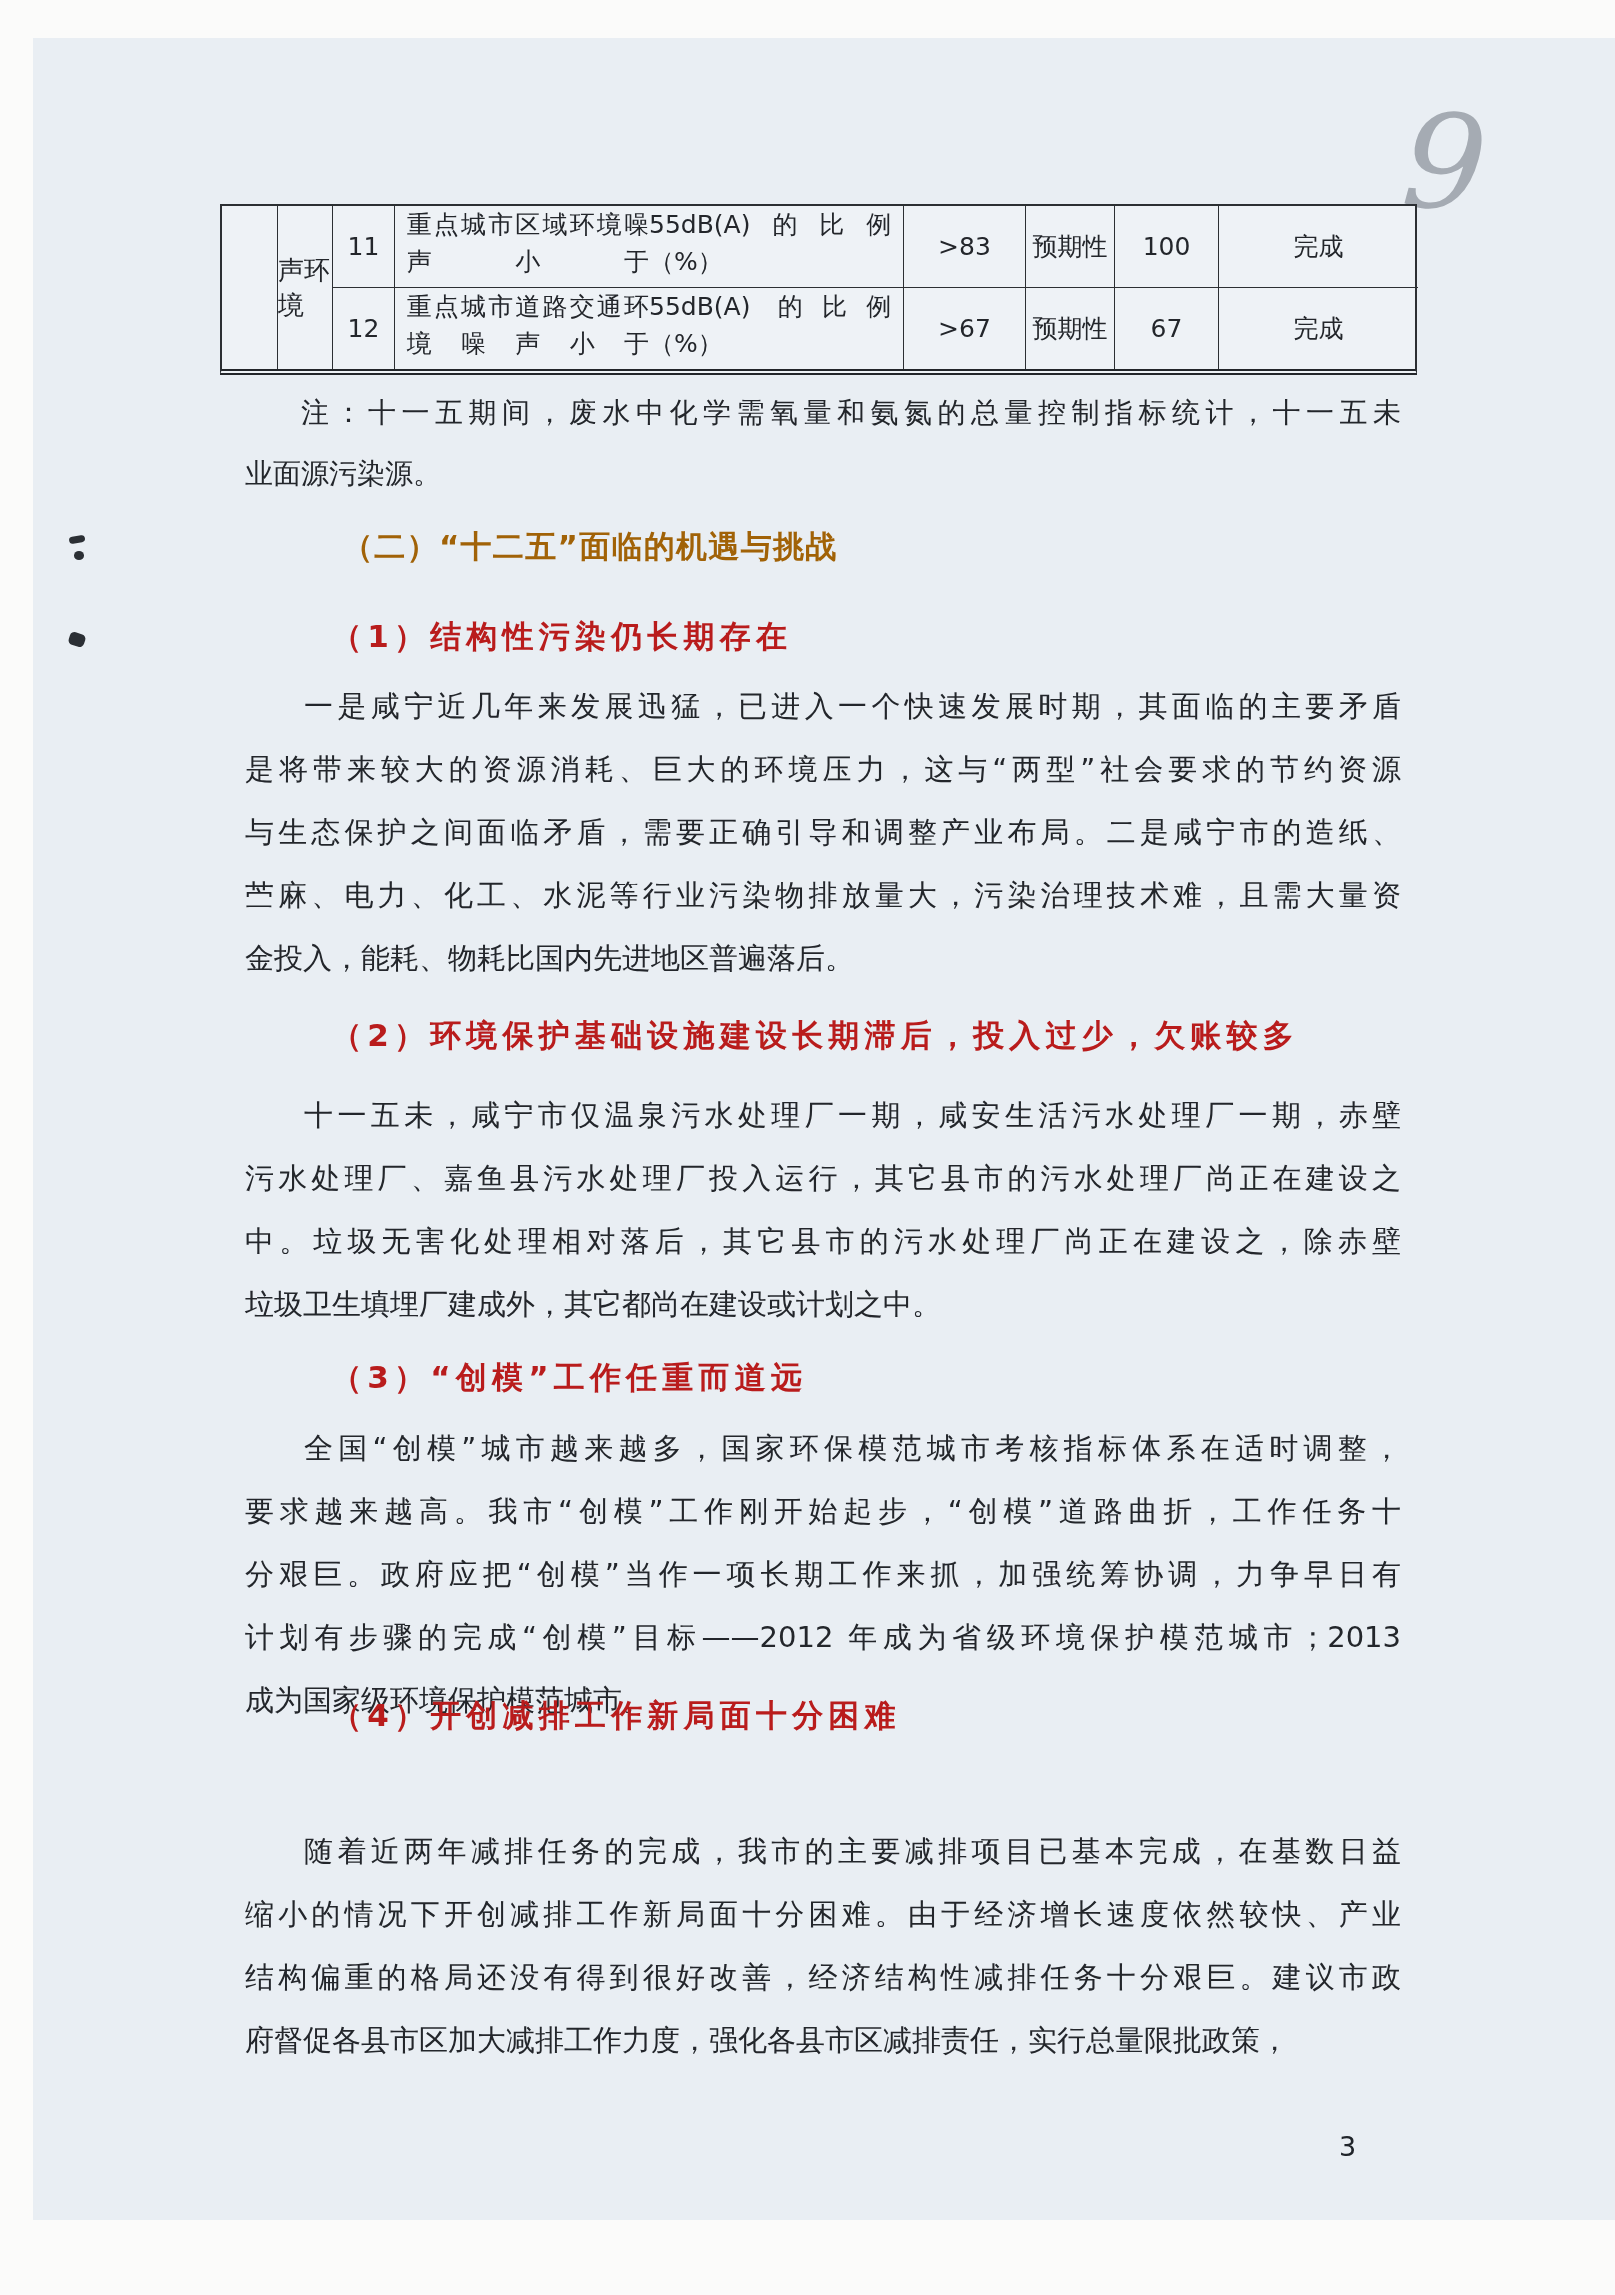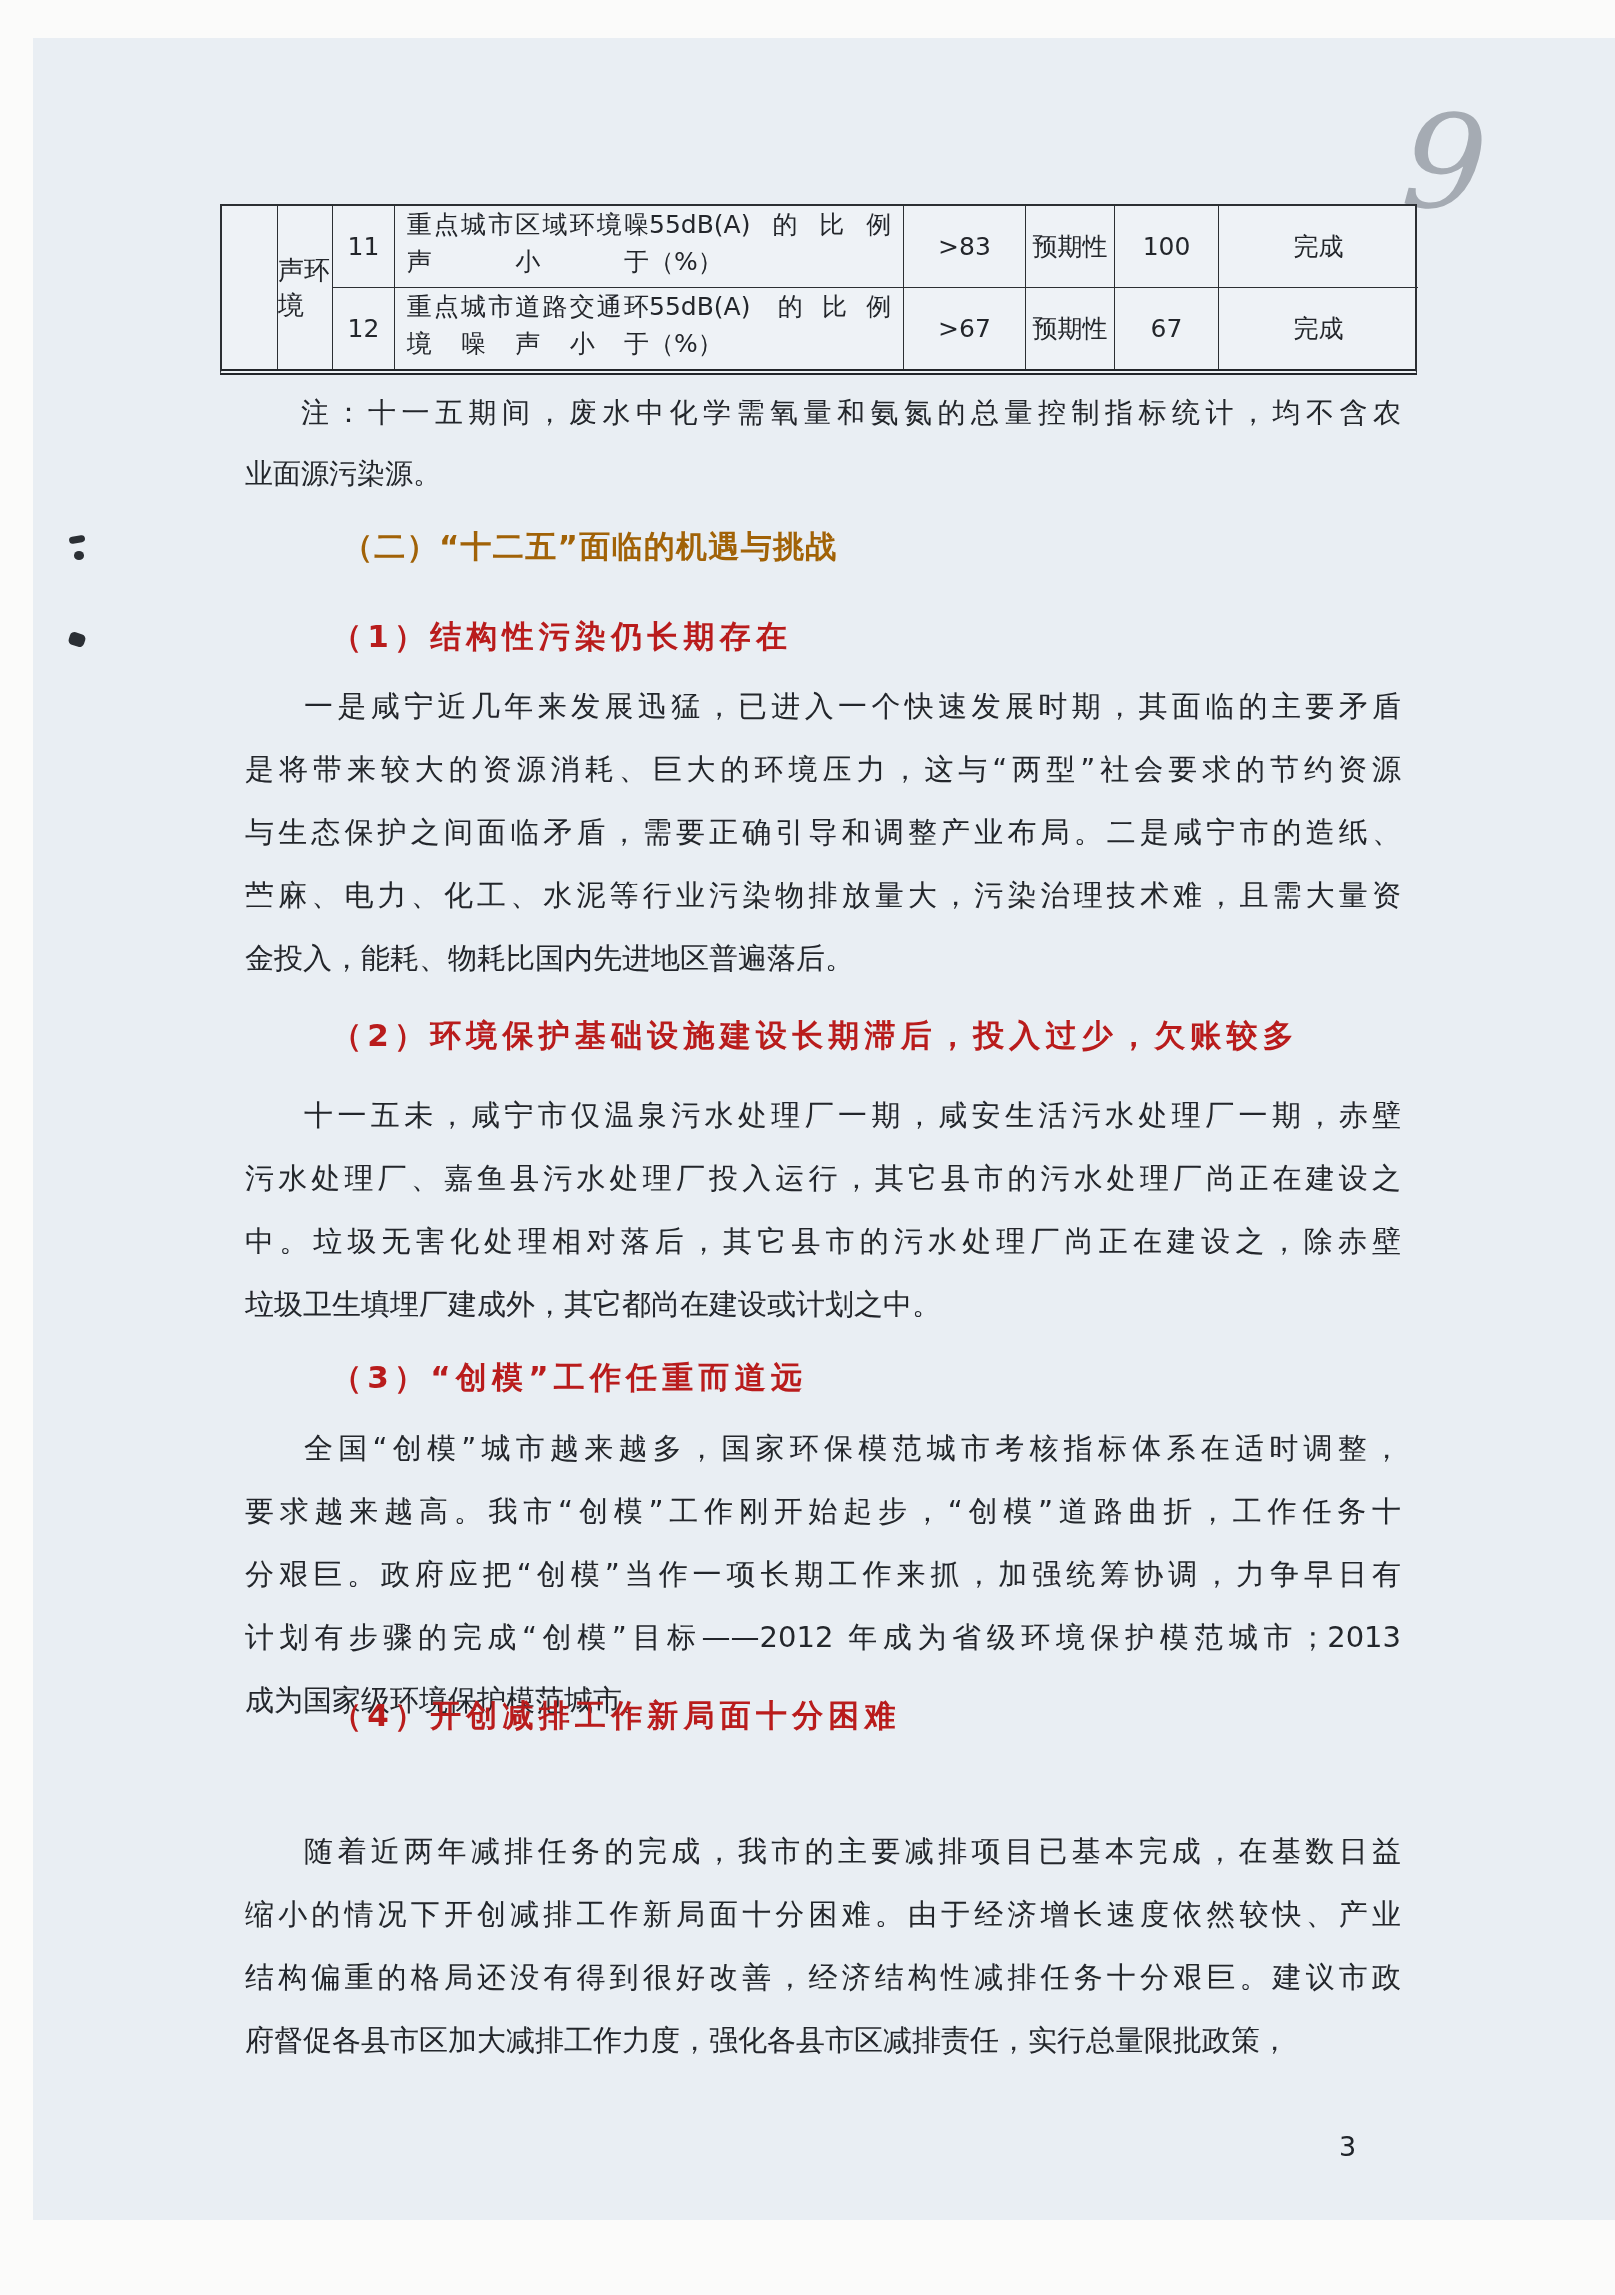--- a/index.html
+++ b/index.html
@@ -123,21 +123,21 @@
       <div class="tline">重点城市道路交通环境噪声小于</div>
       <div class="tline">55dB(A) 的比例（%）</div>
     </div>
   <div class="cell r2">&gt;67</div>
   <div class="cell r2">预期性</div>
   <div class="cell r2">67</div>
   <div class="cell r2 last-col">完成</div>
 </div>
 
 <div class="note">
-    <div class="tline">注：十一五期间，废水中化学需氧量和氨氮的总量控制指标统计，均不含农</div>
+    <div class="tline">注：十一五期间，废水中化学需氧量和氨氮的总量控制指标统计，十一五未</div>
     <div class="tline">业面源污染源。</div>
   </div>
 
 <div class="h2">（二）“十二五”面临的机遇与挑战</div>
 
 <div class="sub sub1">（1）结构性污染仍长期存在</div>
 <div class="para p1">
     <div class="tline">一是咸宁近几年来发展迅猛，已进入一个快速发展时期，其面临的主要矛盾</div>
     <div class="tline">是将带来较大的资源消耗、巨大的环境压力，这与“两型”社会要求的节约资源</div>
     <div class="tline">与生态保护之间面临矛盾，需要正确引导和调整产业布局。二是咸宁市的造纸、</div>

